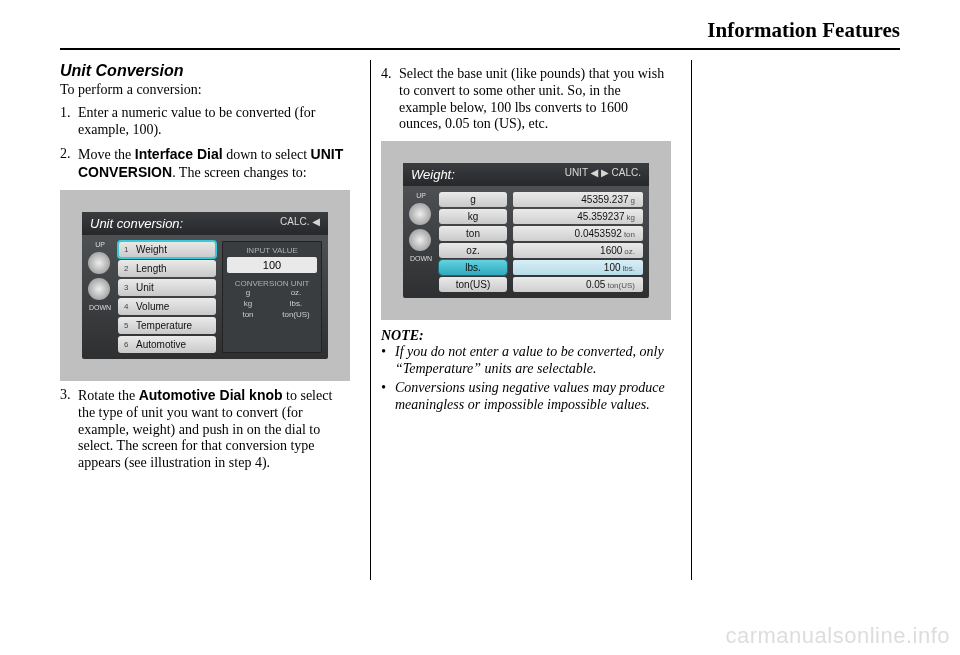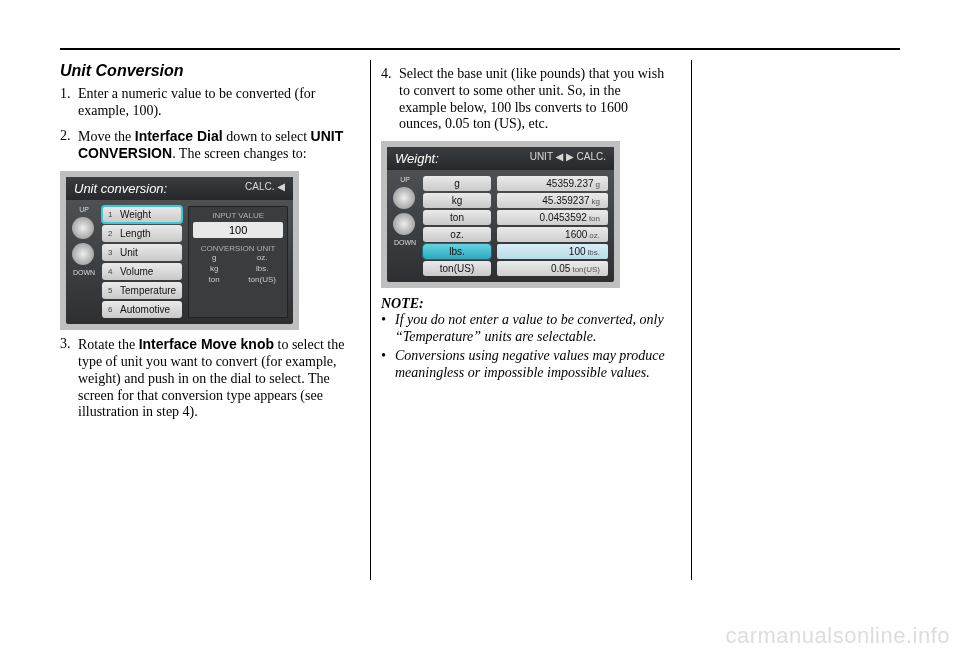--- a/index.html
+++ b/index.html
@@ -98,23 +98,23 @@
   ul.note-list li {
     display: flex;
     margin: 0 0 2px 0;
   }
   ul.note-list li .bull {
     flex: 0 0 14px;
   }
 
   
   .shot {
-    width: 239px;
+    width: 290px;
     background: #bfbfbf;
-    padding: 6px;
+    padding: 22px;
     box-sizing: border-box;
     margin: 6px 0;
     font-family: Arial, Helvetica, sans-serif;
   }
   .shot-inner {
     background: linear-gradient(#54575a, #2d2f31);
     border-radius: 2px;
     color: #e6e6e6;
     font-size: 11px;
     position: relative;
@@ -271,26 +271,28 @@
     font-family: Arial, sans-serif;
     letter-spacing: 0.5px;
     pointer-events: none;
     text-align: right;
   }
 </style>
 </head>
 <body>
 
 <div class="page">
+  <div class="header-title">Information Features</div>
   <div class="rule-top"></div>
 
   <div class="columns">
 
     <div class="col">
       <div class="subhead">Unit Conversion</div>
+      <p style="margin:2px 0 0 0;">To perform a conversion:</p>
 
       <ol class="steps">
         <li>
           <div class="num">1.</div>
           <div class="txt">Enter a numeric value to be converted (for example, 100).</div>
         </li>
         <li>
           <div class="num">2.</div>
           <div class="txt">
             <span>Move the </span><span class="bold-sans">Interface Dial</span><span> down to select </span><span class="bold-sans">UNIT CONVERSION</span><span>. The screen changes to:</span>
@@ -351,21 +353,21 @@
               </div>
             </div>
           </div>
         </div>
       </div>
 
       <ol class="steps">
         <li>
           <div class="num">3.</div>
           <div class="txt">
-            <span>Rotate the </span><span class="bold-sans">Interface Move knob</span><span> to select the type of unit you want to convert (for example, weight) and push in on the dial to select. The screen for that conversion type appears (see illustration in step 4).</span>
+            <span>Rotate the </span><span class="bold-sans">Automotive Dial knob</span><span> to select the type of unit you want to convert (for example, weight) and push in on the dial to select. The screen for that conversion type appears (see illustration in step 4).</span>
           </div>
         </li>
       </ol>
     </div>
 
     <div class="vsep"></div>
 
     <div class="col">
       <ol class="steps">
         <li>

